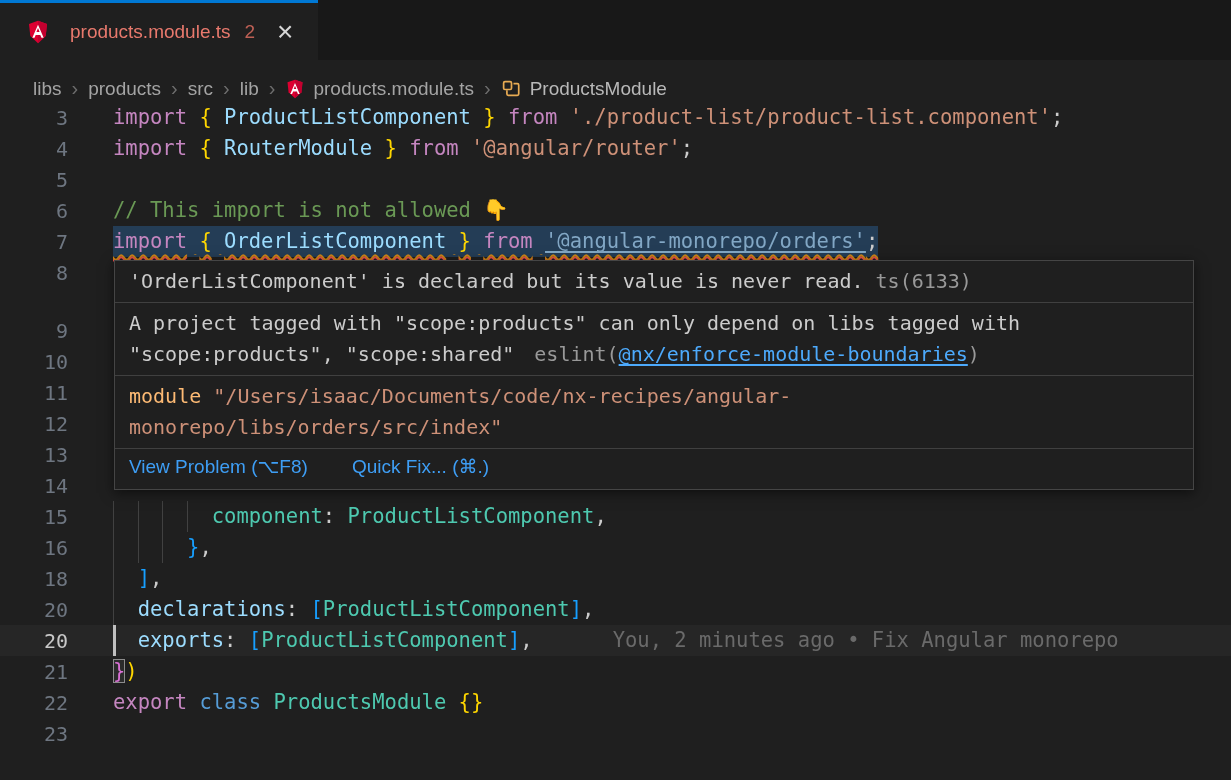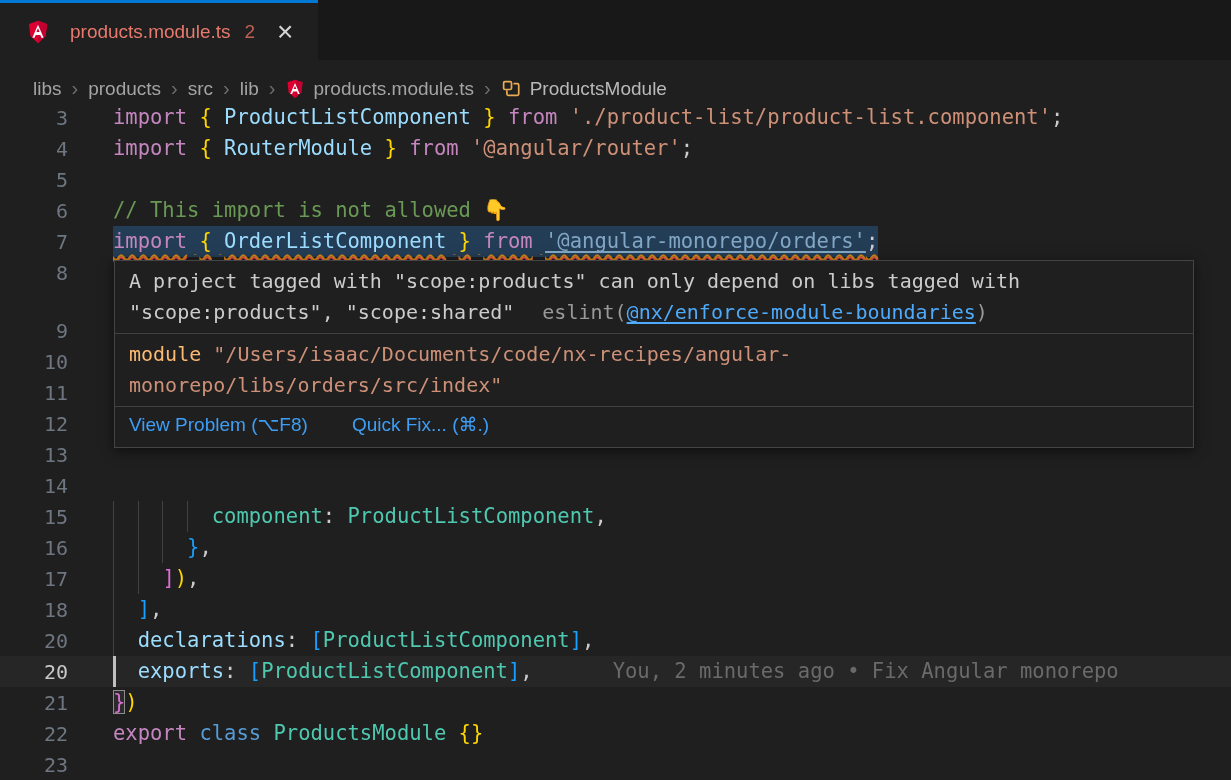--- a/index.html
+++ b/index.html
@@ -56,21 +56,21 @@
                 text-underline-offset:6px; text-decoration-skip-ink:none; }
   .blame { color:#6A6A6A; margin-left:80px;text-align:right; }
 
   
   .hover { position:absolute; left:114px; top:260px; width:1080px;
            background:#1F1F1F; border:1px solid #454545; box-shadow:0 3px 12px rgba(0,0,0,.55);
            font-family:"DejaVu Sans Mono", monospace; font-size:20px; color:#CCCCCC; z-index:10; }
   .hv-sec { padding:5px 14px; line-height:31px; }
   .hv-sec + .hv-sec, .hv-actions { border-top:1px solid #404040; }
   .hv-src { color:#999999; }
-  .hv-srcpre { color:#999999; margin-left:28px; }
+  .hv-srcpre { color:#999999; margin-left:20px; }
   .hv-link { color:#4DAAFC; text-decoration:underline; text-underline-offset:3px; cursor:pointer; }
   .hv-kw { color:#fdba74; }
   .hv-path { color:#CE9178; }
   .hv-actions { padding:4px 14px 8px 14px; font-family:"Liberation Sans", sans-serif;
                 font-size:19px; line-height:28px; display:flex; gap:44px; }
   .hv-actions a { color:#3E9EF5; cursor:pointer; text-decoration:none; }
 </style>
 </head>
 <body>
 
@@ -167,24 +167,20 @@
     </div>
     <div class="line">
       <div class="gutter">15</div>
       <div class="content"><i class="guide" style="left: 0px;"></i><i class="guide" style="left: 24.7px;"></i><i class="guide" style="left: 49.4px;"></i><i class="guide" style="left: 74.1px;"></i><span class="tk-p">        </span><span class="tk-type">component</span><span class="tk-p">: </span><span class="tk-type">ProductListComponent</span><span class="tk-p">,</span></div>
     </div>
     <div class="line">
       <div class="gutter">16</div>
       <div class="content"><i class="guide" style="left: 0px;"></i><i class="guide" style="left: 24.7px;"></i><i class="guide" style="left: 49.4px;"></i><span class="tk-p">      </span><span class="tk-b3">}</span><span class="tk-p">,</span></div>
     </div>
     <div class="line">
-      <div class="gutter">17</div>
-      <div class="content"><i class="guide" style="left: 0px;"></i><i class="guide" style="left: 24.7px;"></i><span class="tk-p">    </span><span class="tk-b2">]</span><span class="tk-b1">)</span><span class="tk-p">,</span></div>
-    </div>
-    <div class="line">
       <div class="gutter">18</div>
       <div class="content"><i class="guide" style="left: 0px;"></i><span class="tk-p">  </span><span class="tk-b3">]</span><span class="tk-p">,</span></div>
     </div>
     <div class="line">
       <div class="gutter">20</div>
       <div class="content"><i class="guide" style="left: 0px;"></i><span class="tk-p">  </span><span class="tk-id">declarations</span><span class="tk-p">: </span><span class="tk-b3">[</span><span class="tk-type">ProductListComponent</span><span class="tk-b3">]</span><span class="tk-p">,</span></div>
     </div>
     <div class="line current">
       <div class="gutter">20</div>
       <div class="content"><i class="cursor"></i><span class="tk-p">  </span><span class="tk-id">exports</span><span class="tk-p">: </span><span class="tk-b3">[</span><span class="tk-type">ProductListComponent</span><span class="tk-b3">]</span><span class="tk-p">,</span><span class="blame">You, 2 minutes ago • Fix Angular monorepo</span></div>
@@ -197,20 +193,24 @@
       <div class="gutter">22</div>
       <div class="content"><span class="tk-kw">export</span><span class="tk-p"> </span><span class="tk-kwb">class</span><span class="tk-p"> </span><span class="tk-type">ProductsModule</span><span class="tk-p"> </span><span class="tk-b1">{}</span></div>
     </div>
     <div class="line">
       <div class="gutter">23</div>
       <div class="content"></div>
     </div>
   </div>
 
 <div class="hover">
+  <div class="hv-sec">
+    <span>'OrderListComponent' is declared but its value is never read.</span>
+    <span class="hv-src">ts(6133)</span>
+  </div>
   <div class="hv-sec">
     <div>A project tagged with "scope:products" can only depend on libs tagged with</div>
     <div>
       <span>"scope:products", "scope:shared"</span><span class="hv-srcpre">eslint(</span><a class="hv-link">@nx/enforce-module-boundaries</a><span class="hv-src">)</span>
     </div>
   </div>
   <div class="hv-sec">
     <div>
       <span class="hv-kw">module</span>
       <span class="hv-path">"/Users/isaac/Documents/code/nx-recipes/angular-</span>

